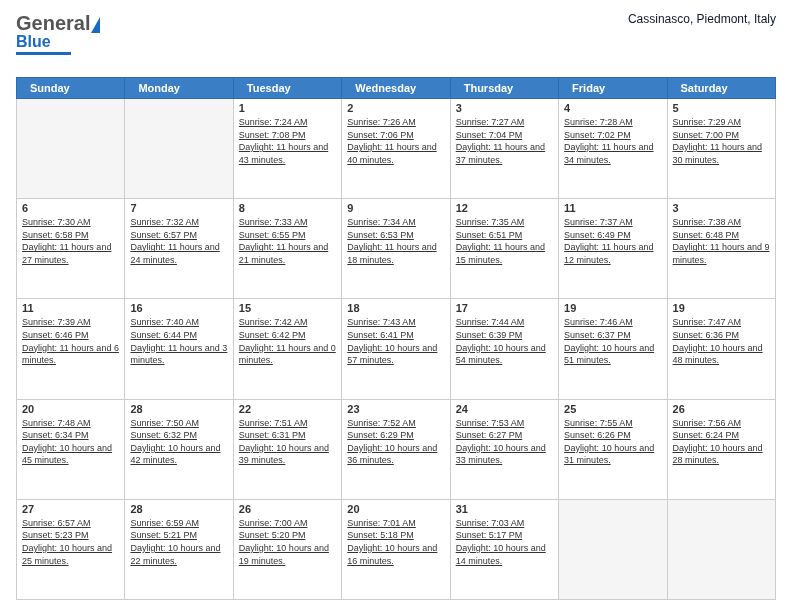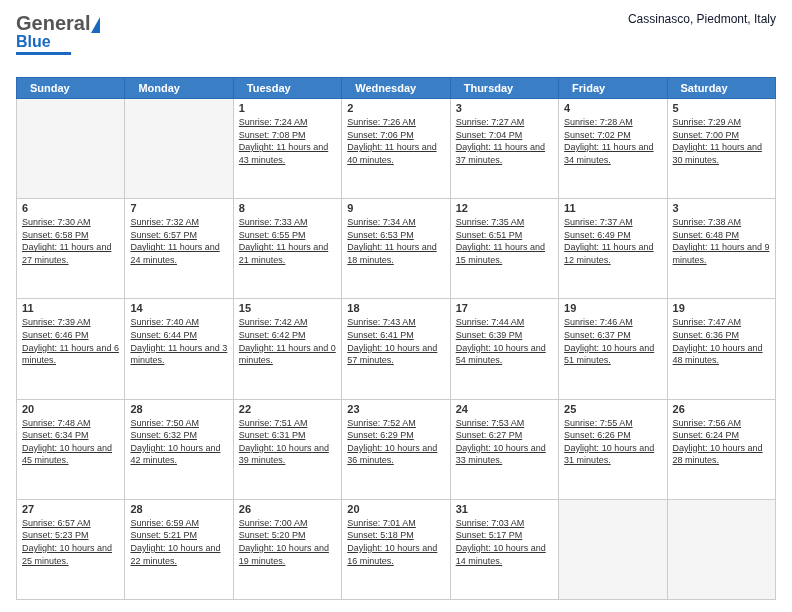--- a/index.html
+++ b/index.html
@@ -172,21 +172,21 @@
             <span class="day-num">3</span>
             <div class="cell-text">Sunrise: 7:38 AM<br>Sunset: 6:48 PM<br>Daylight: 11 hours and 9 minutes.</div>
           </td>
         </tr>
         <tr>
           <td>
             <span class="day-num">11</span>
             <div class="cell-text">Sunrise: 7:39 AM<br>Sunset: 6:46 PM<br>Daylight: 11 hours and 6 minutes.</div>
           </td>
           <td>
-            <span class="day-num">14</span>
+            <span class="day-num">16</span>
             <div class="cell-text">Sunrise: 7:40 AM<br>Sunset: 6:44 PM<br>Daylight: 11 hours and 3 minutes.</div>
           </td>
           <td>
             <span class="day-num">15</span>
             <div class="cell-text">Sunrise: 7:42 AM<br>Sunset: 6:42 PM<br>Daylight: 11 hours and 0 minutes.</div>
           </td>
           <td>
             <span class="day-num">18</span>
             <div class="cell-text">Sunrise: 7:43 AM<br>Sunset: 6:41 PM<br>Daylight: 10 hours and 57 minutes.</div>
           </td>

